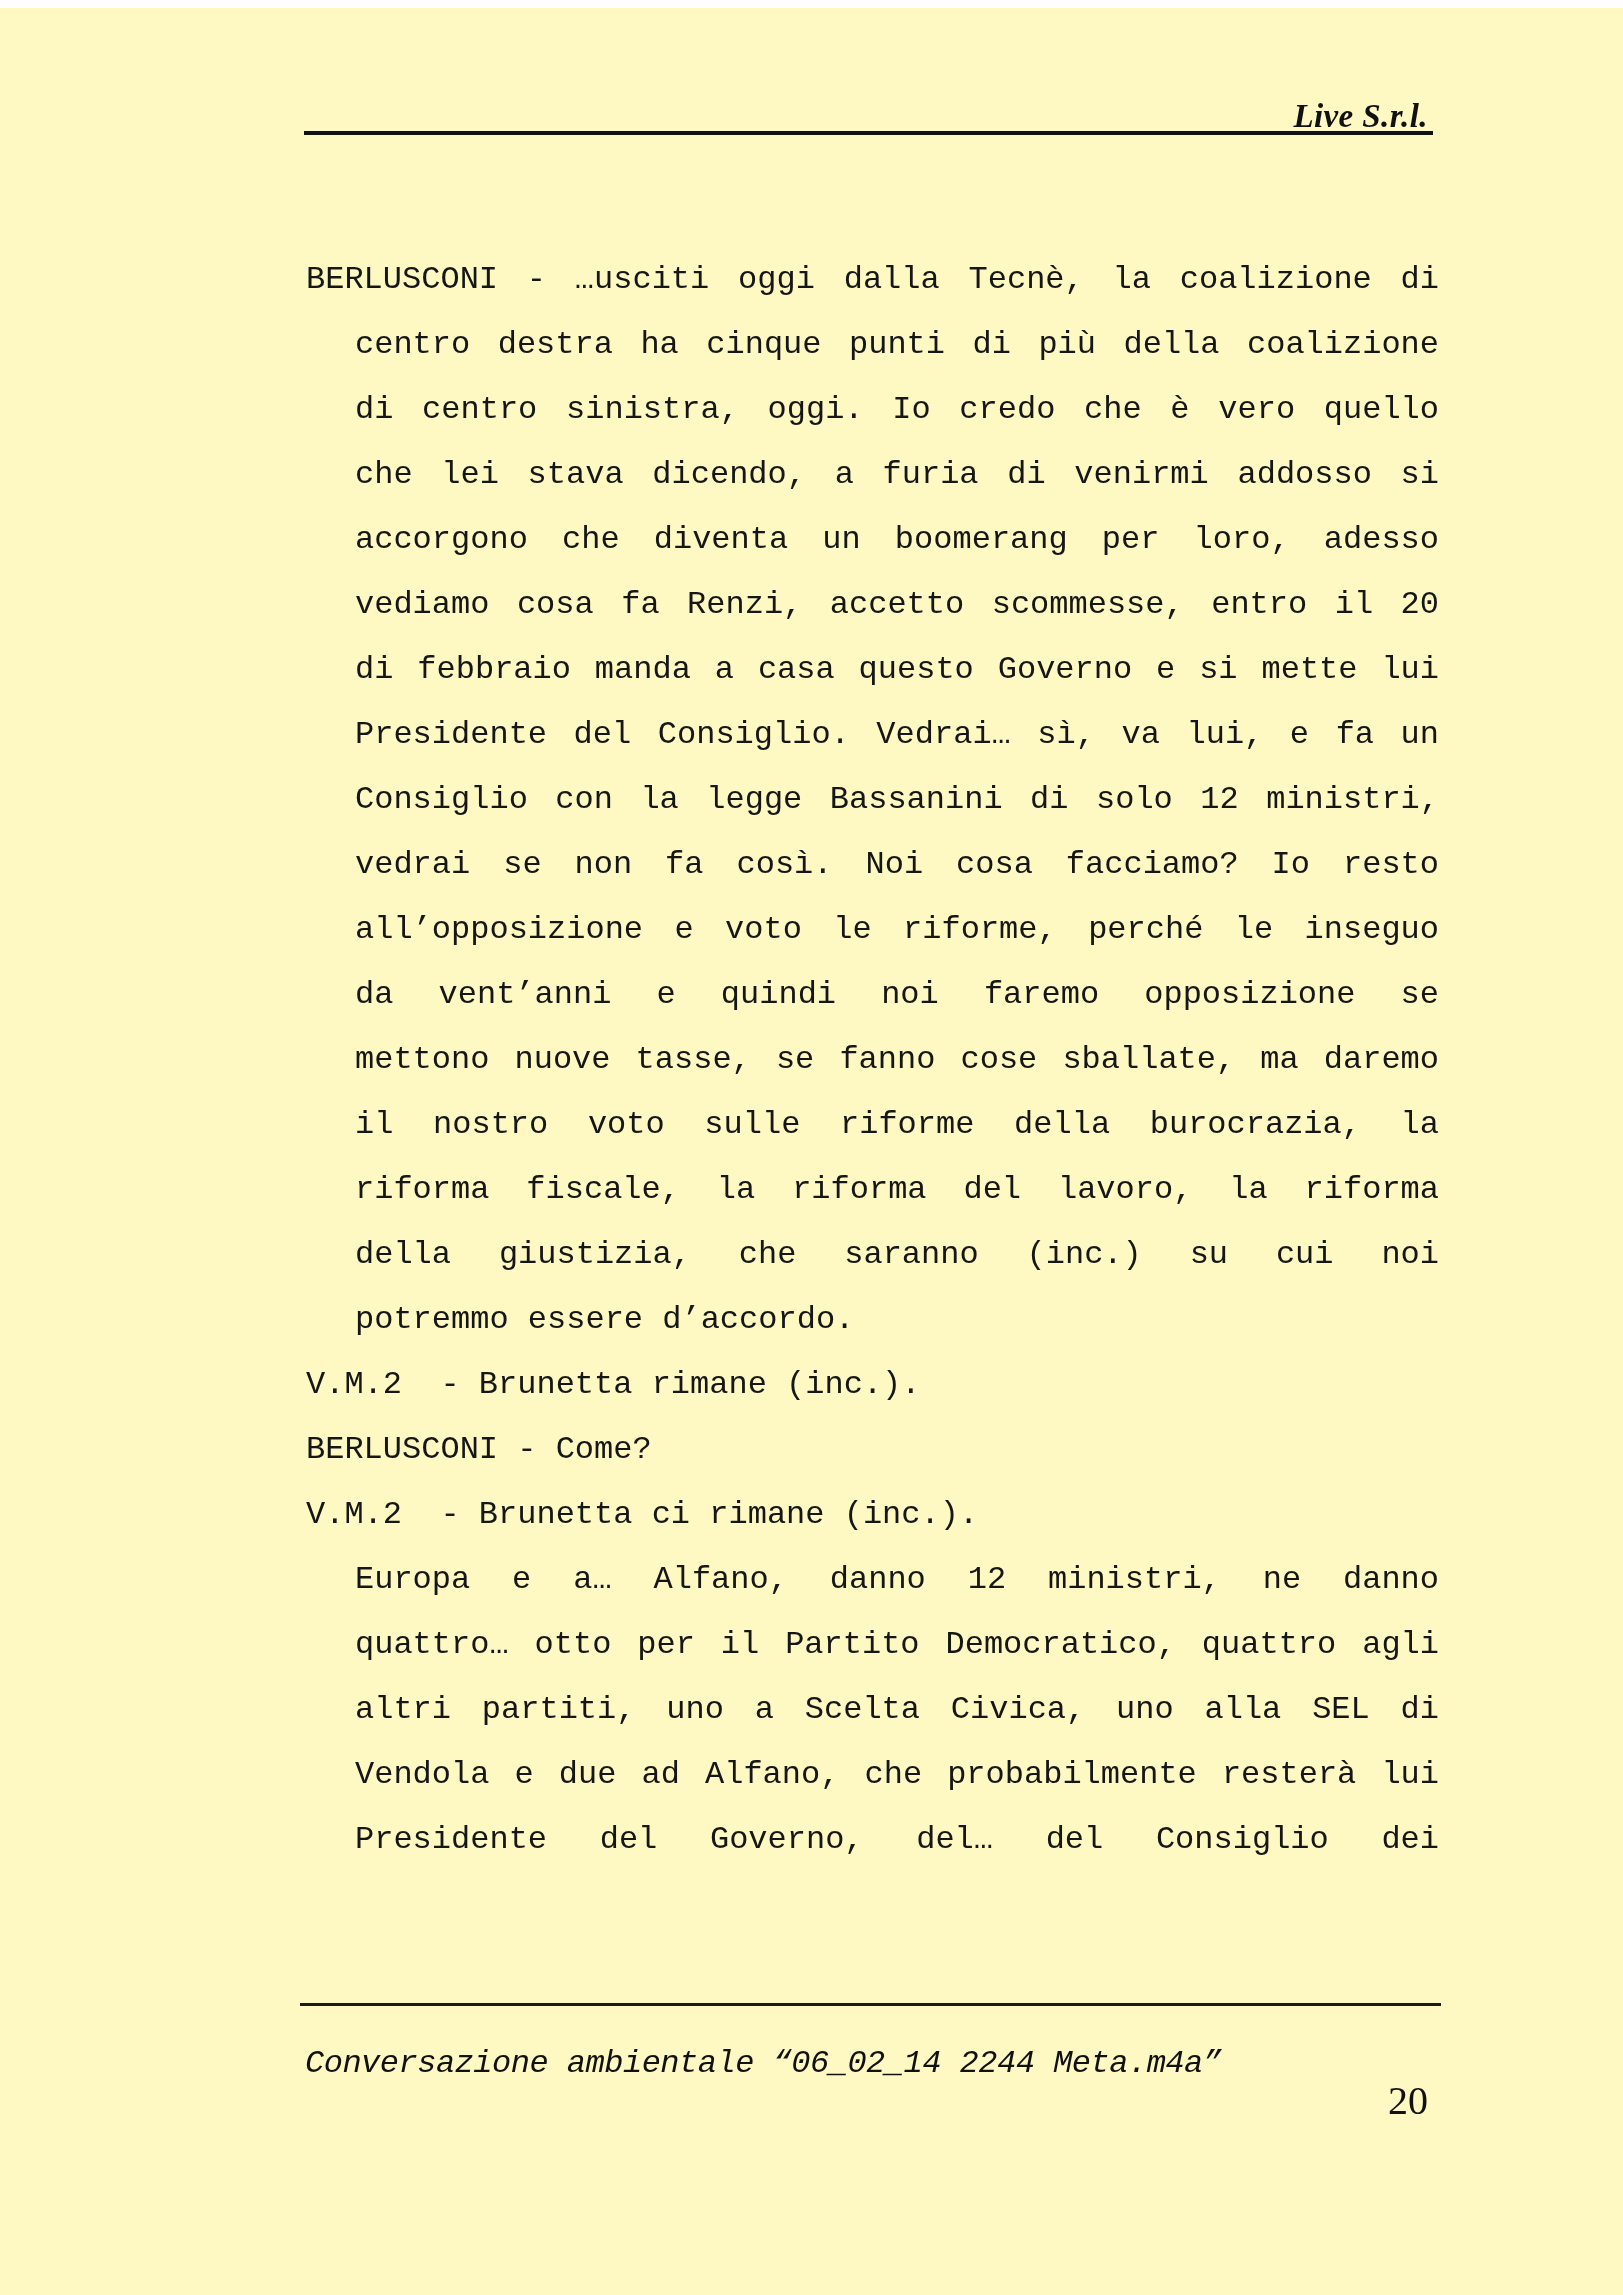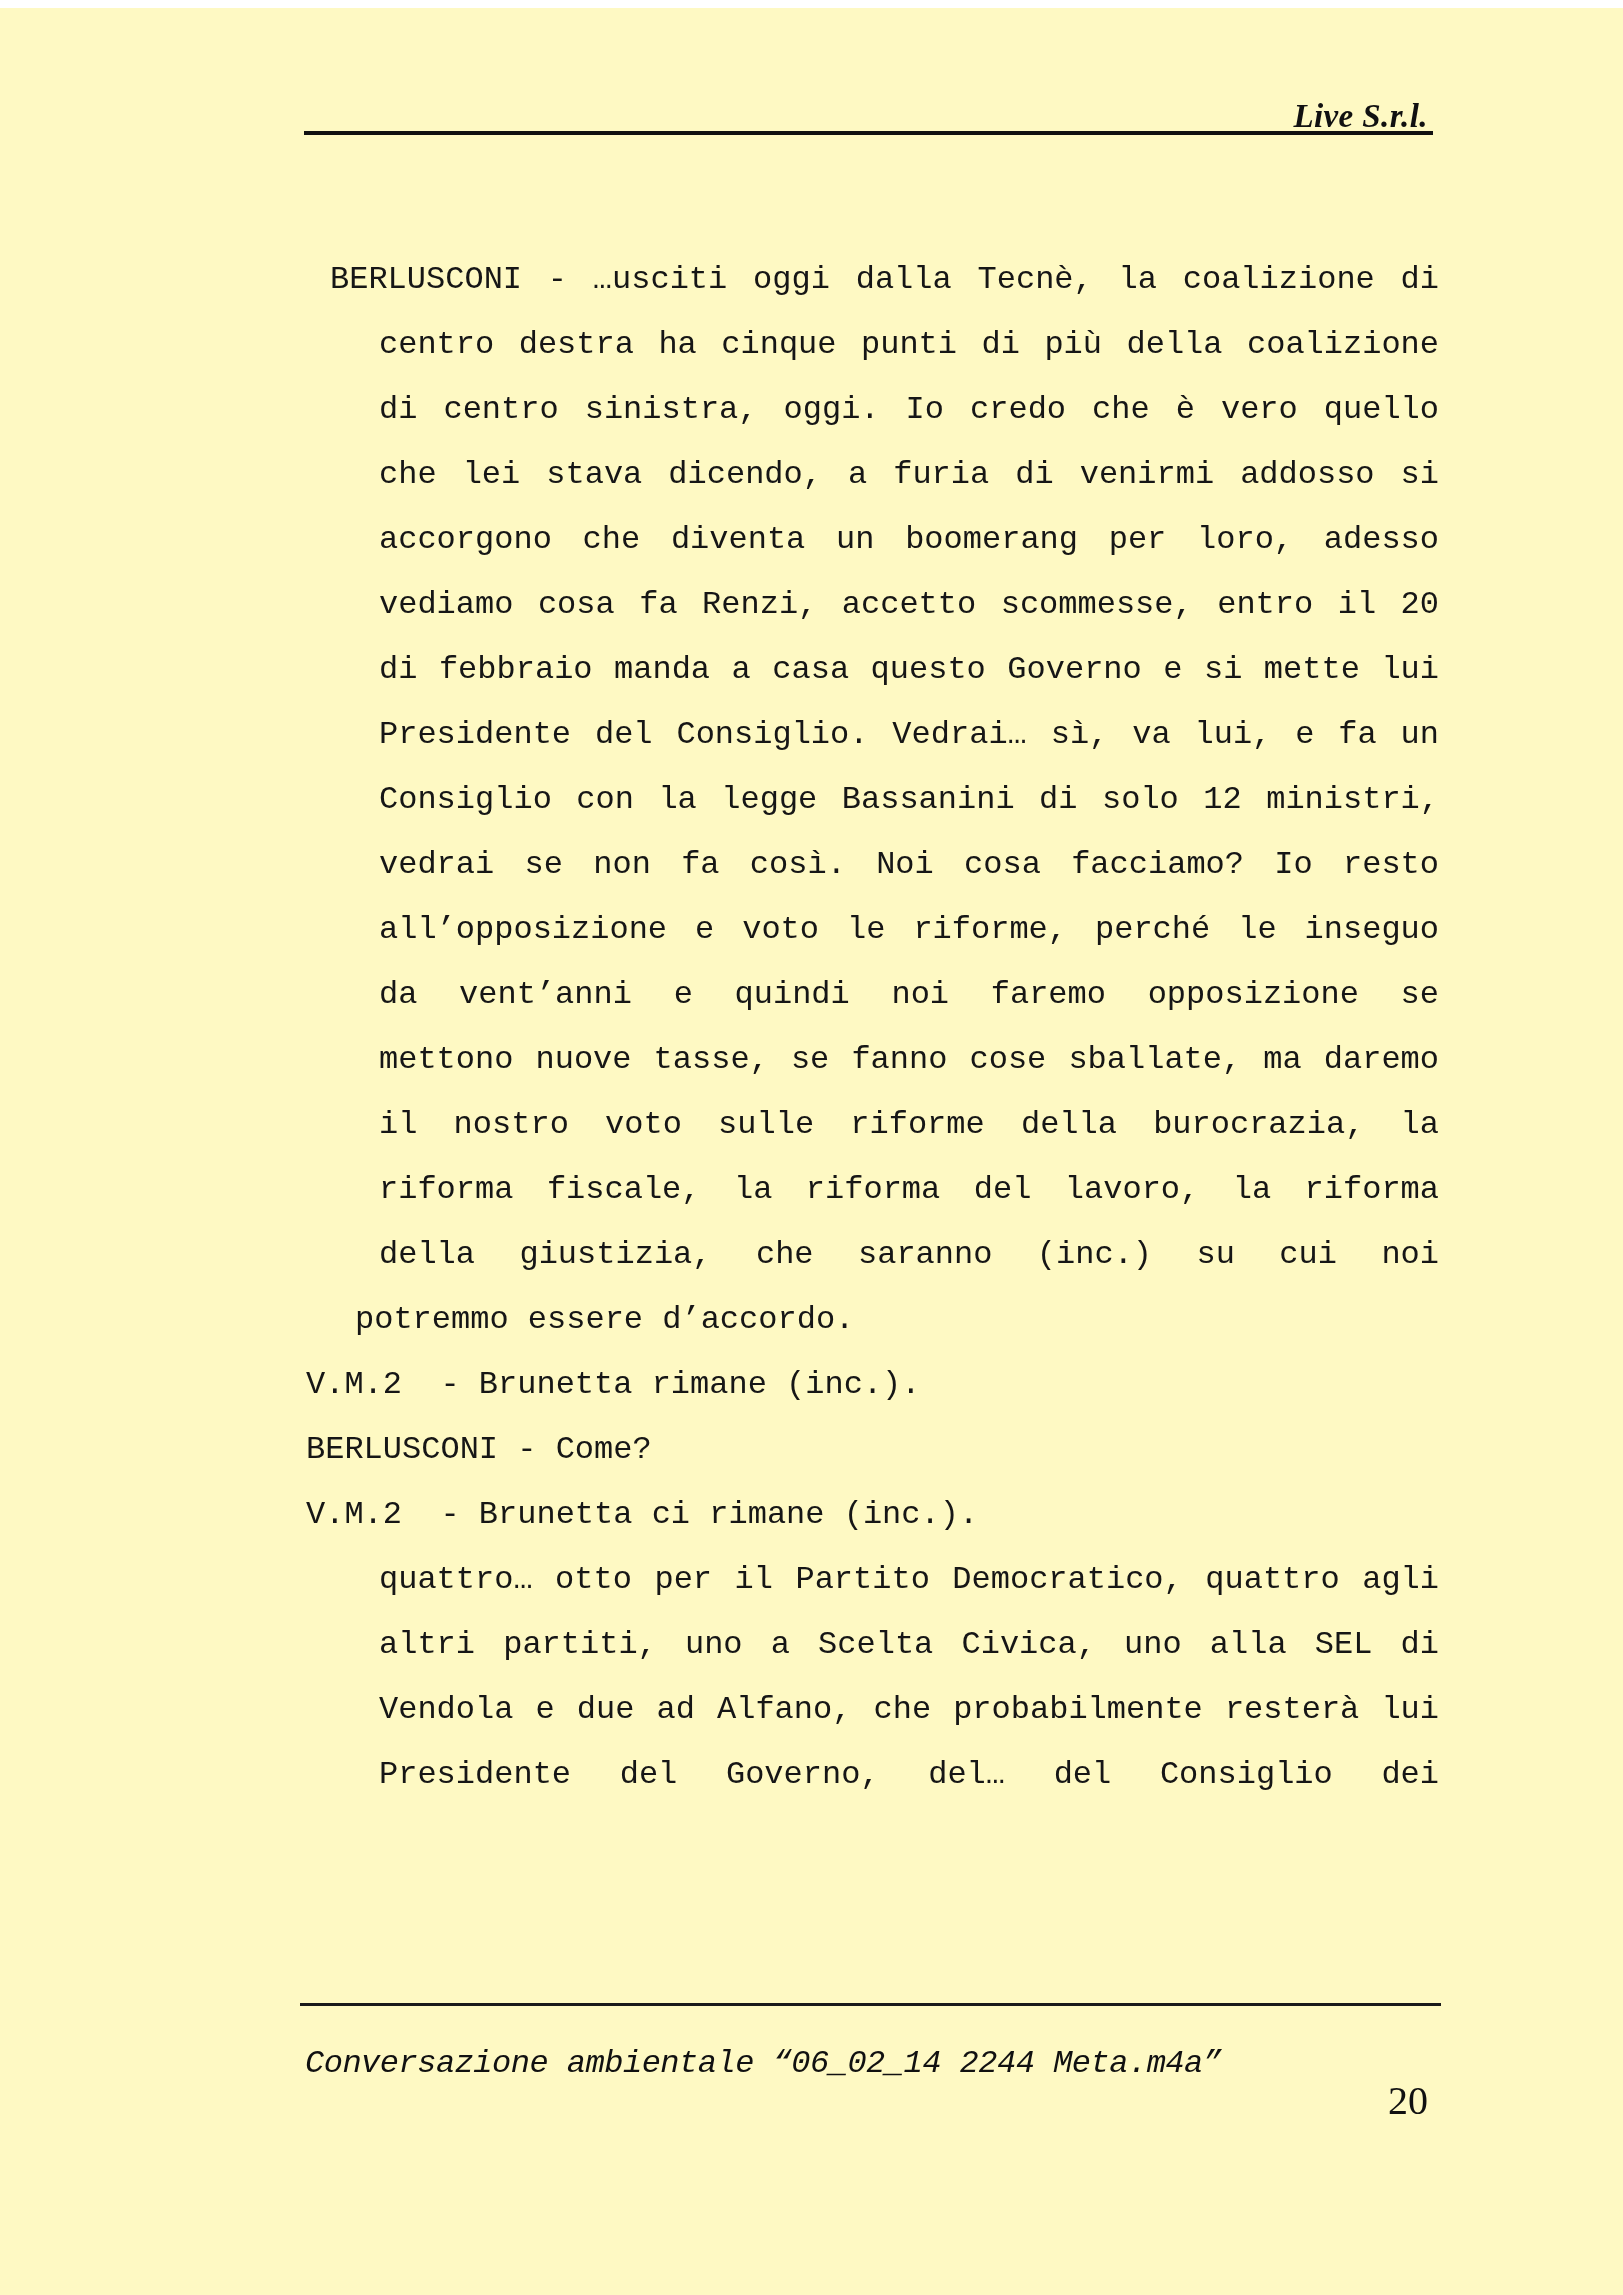--- a/index.html
+++ b/index.html
@@ -17,21 +17,21 @@
   .rule-bottom {
     position: absolute; left: 300px; top: 1995px; width: 1141px; height: 3.2px; background: #1a1a1a;
   }
 
   .body-text {
     position: absolute; left: 306px; top: 239px; width: 1133px;
     font-family: "Liberation Mono", monospace; font-size: 32px; line-height: 65px;
     color: #161616;
   }
   .line { display: block; height: 65px; white-space: pre; overflow: visible; }
-  .line.just { white-space: normal; text-align: justify; text-align-last: justify; margin-left: 24px; }
+  .line.just { white-space: normal; text-align: justify; text-align-last: justify; }
   .line.ind { padding-left: 49px; }
   .line.end { white-space: pre; text-align: center; text-align-last: left; }
 
   .footer-caption {
     position: absolute; left: 305px; top: 2037px;
     font-family: Liberation Mono, monospace; font-style: italic;
     font-size: 32px; line-height: 38px; color: #111; letter-spacing: -0.5px;
   }
   .page-number {
     position: absolute; right: 195px; top: 2074px;
@@ -60,20 +60,21 @@
     <span class="line just ind">all’opposizione e voto le riforme, perché le inseguo</span>
     <span class="line just ind">da vent’anni e quindi noi faremo opposizione se</span>
     <span class="line just ind">mettono nuove tasse, se fanno cose sballate, ma daremo</span>
     <span class="line just ind">il nostro voto sulle riforme della burocrazia, la</span>
     <span class="line just ind">riforma fiscale, la riforma del lavoro, la riforma</span>
     <span class="line just ind">della giustizia, che saranno (inc.) su cui noi</span>
     <span class="line end ind">potremmo essere d’accordo.</span>
     <span class="line end">V.M.2  - Brunetta rimane (inc.).</span>
     <span class="line end">BERLUSCONI - Come?</span>
     <span class="line end">V.M.2  - Brunetta ci rimane (inc.).</span>
+    <span class="line just ind">Europa e a… Alfano, danno 12 ministri, ne danno</span>
     <span class="line just ind">quattro… otto per il Partito Democratico, quattro agli</span>
     <span class="line just ind">altri partiti, uno a Scelta Civica, uno alla SEL di</span>
     <span class="line just ind">Vendola e due ad Alfano, che probabilmente resterà lui</span>
     <span class="line just ind">Presidente del Governo, del… del Consiglio dei</span>
   </div>
 
   <div class="rule-bottom"></div>
   <div class="footer-caption">Conversazione ambientale “06_02_14 2244 Meta.m4a”</div>
   <div class="page-number">20</div>
 

